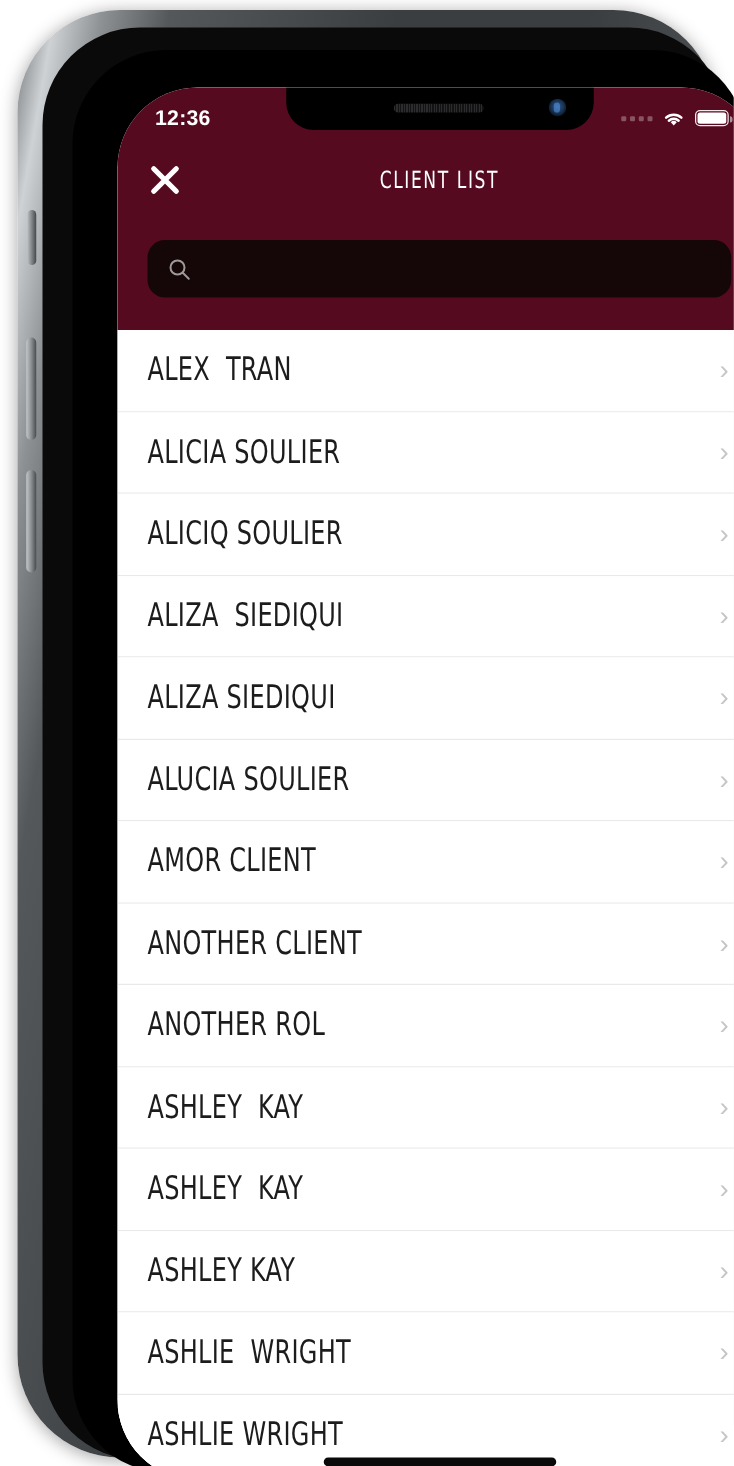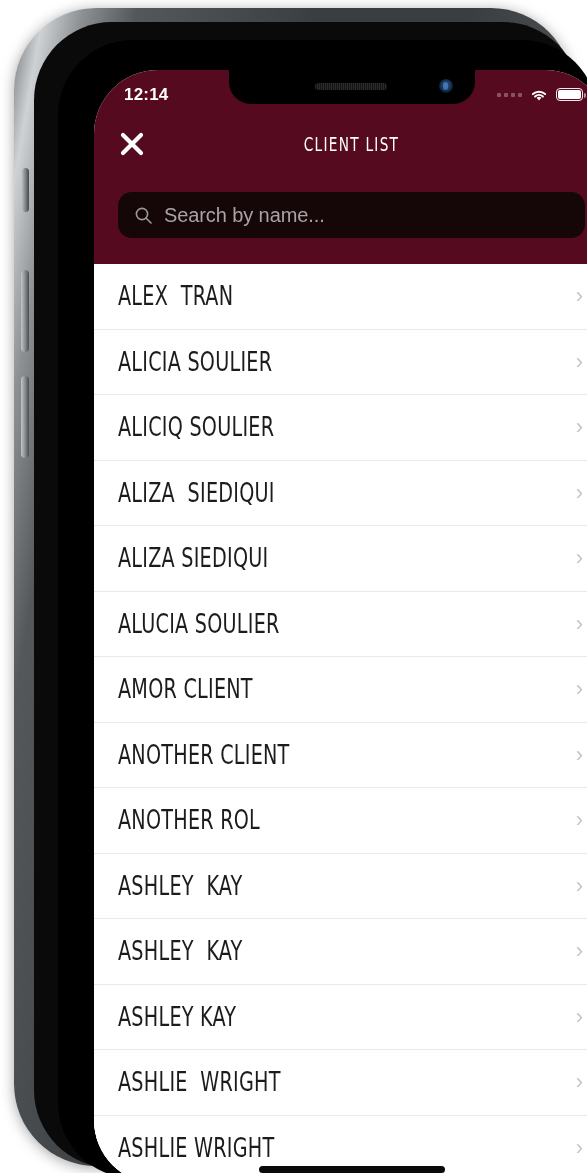--- a/index.html
+++ b/index.html
@@ -282,21 +282,21 @@
         <div class="screen">
 
           <div class="notch">
             <div class="speaker"></div>
             <div class="camera"></div>
           </div>
 
           <div class="app-header">
 
             <div class="status-bar">
-              <div class="status-time">12:14</div>
+              <div class="status-time">12:36</div>
               <div class="status-right">
                 <div class="signal-dots">
                   <span></span>
                     <span></span>
                     <span></span>
                     <span></span>
                 </div>
                 <svg class="wifi-icon" viewBox="0 0 18 14">
                   <path d="M9 12.4 L6.6 9.7 A3.6 3.6 0 0 1 11.4 9.7 Z" fill="#ffffff"></path>
                   <path d="M2.9 6.1 A9 9 0 0 1 15.1 6.1" stroke="#ffffff" stroke-width="2" fill="none" stroke-linecap="round"></path>
@@ -316,21 +316,20 @@
                 </svg>
               </button>
             </div>
 
             <div class="search-wrap">
               <div class="search-field">
                 <svg class="search-icon" width="19" height="19" viewBox="0 0 19 19">
                   <circle cx="8" cy="8" r="5.6" stroke="#9e9a9c" stroke-width="1.6" fill="none"></circle>
                   <path d="M12.2 12.2 L17 17" stroke="#9e9a9c" stroke-width="1.6" stroke-linecap="round"></path>
                 </svg>
-                <input class="search-input" type="text" placeholder="Search by name..." style="">
               </div>
             </div>
           </div>
 
           <div class="client-list">
 
             <div class="list-row">
               <span class="row-name">ALEX  TRAN</span>
               <span class="row-chevron">›</span>
             </div>

